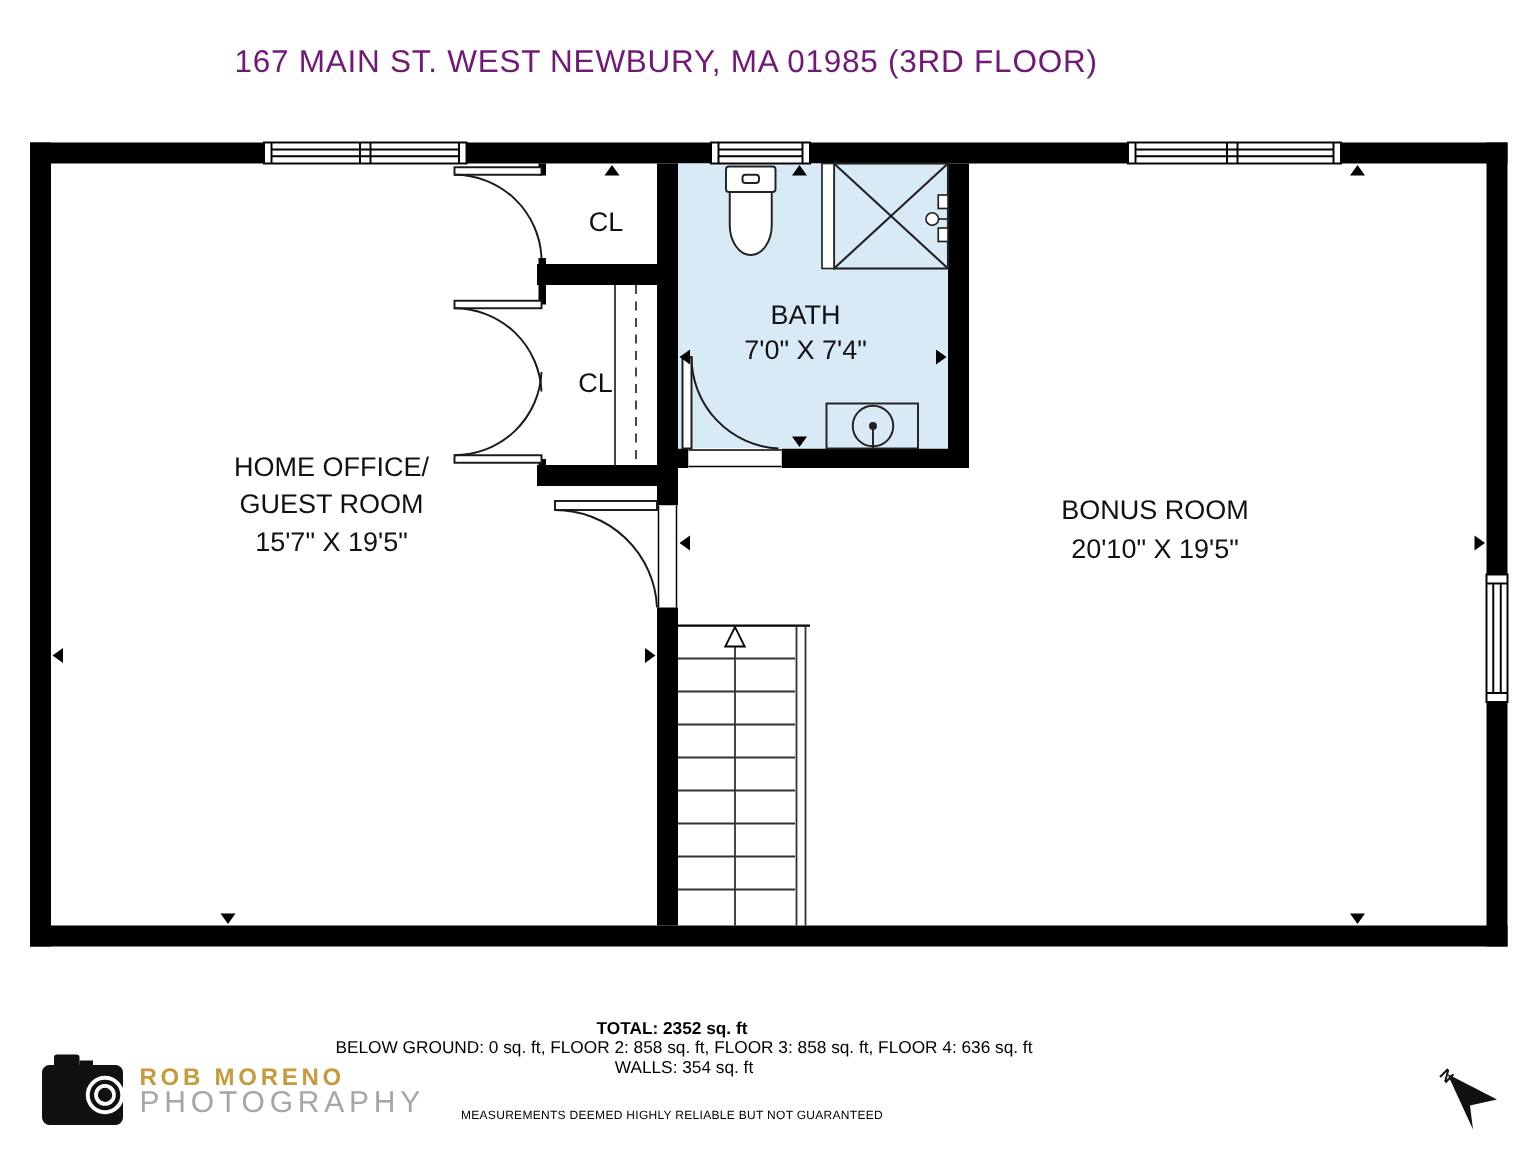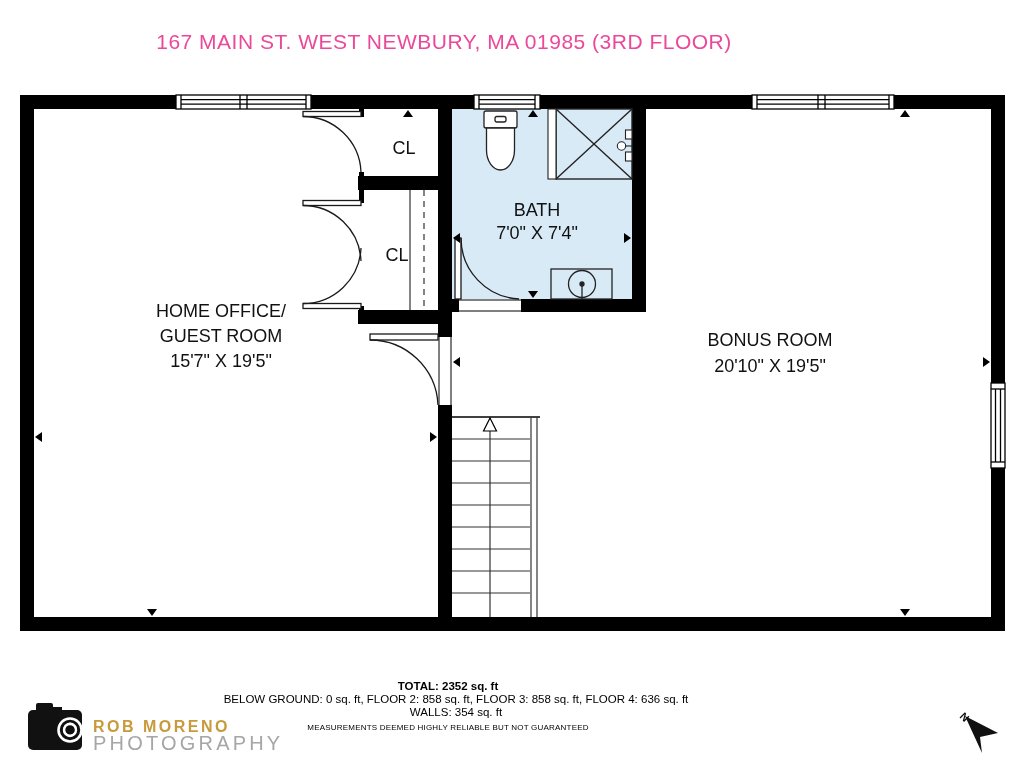--- a/index.html
+++ b/index.html
@@ -2,34 +2,34 @@
 <html><head>
 <meta charset="utf-8">
 <style>
   html,body{margin:0;padding:0;}
   body{
     width:1024px;height:768px;position:relative;background:#ffffff;
     font-family:"Liberation Sans", sans-serif;color:#000;overflow:hidden;
   }
   .title{
     position:absolute;top:30px;left:0;width:888px;text-align:center;
-    font-size:21px;letter-spacing:.5px;color:#ec4899;
+    font-size:21px;letter-spacing:.5px;color:#701a75;
   }
   .plan-svg{position:absolute;top:0;left:0;}
   .room-label{font-size:18px;fill:#111;}
   .room-dim{font-size:18px;fill:#111;}
   .cl-label{font-size:18px;fill:#111;}
   .footer{
     position:absolute;top:680px;left:0;width:896px;text-align:center;line-height:13px;
   }
   .footer .total{font-size:11.5px;font-weight:bold;}
   .footer .fline{font-size:11.5px;padding-left:16px;}
-  .footer .disclaimer{font-size:8px;margin-top:2px;letter-spacing:.2px;}
+  .footer .disclaimer{font-size:8px;margin-top:18px;letter-spacing:.2px;}
   .logo{
-    position:absolute;left:28px;top:702px;display:flex;align-items:flex-end;gap:7px;
+    position:absolute;left:28px;top:702px;display:flex;align-items:center;gap:7px;
   }
   .logo-text{display:flex;flex-direction:column;line-height:17px;}
   .logo-name{font-size:16px;font-weight:bold;letter-spacing:2.5px;color:#C79A3B;}
   .logo-sub{font-size:20px;letter-spacing:3.2px;color:#A6A6A6;}
   .compass{position:absolute;left:945px;top:700px;}
   .compass-n{font-size:11px;font-weight:bold;fill:#111;}
 </style>
 </head>
 <body>
 

